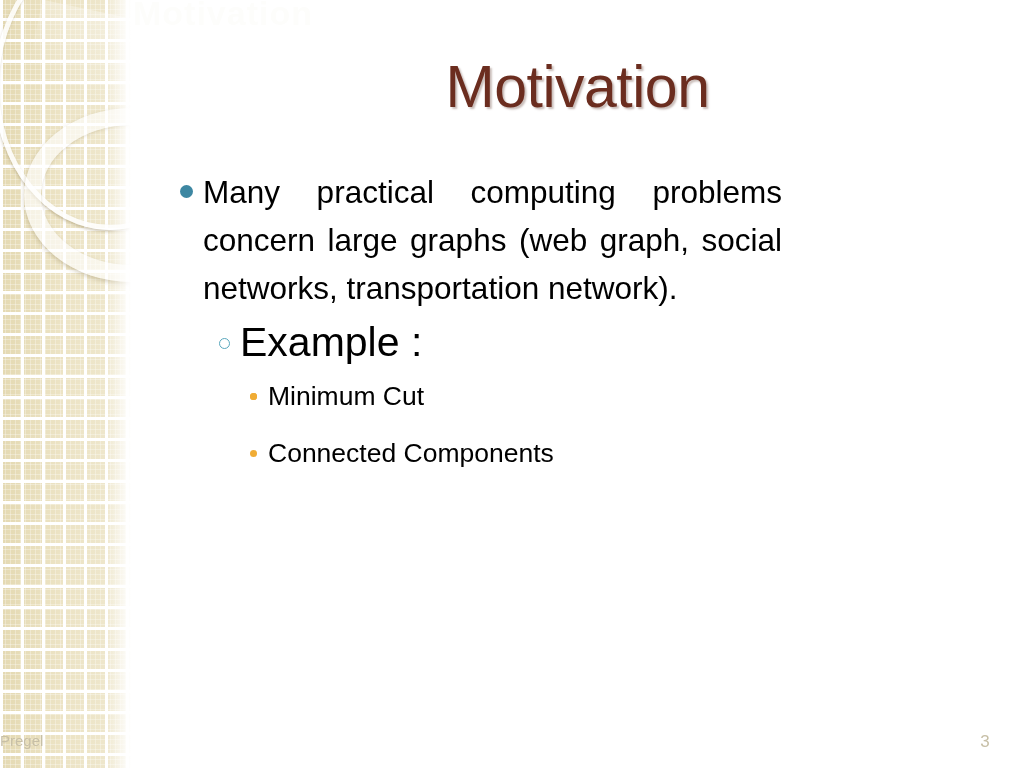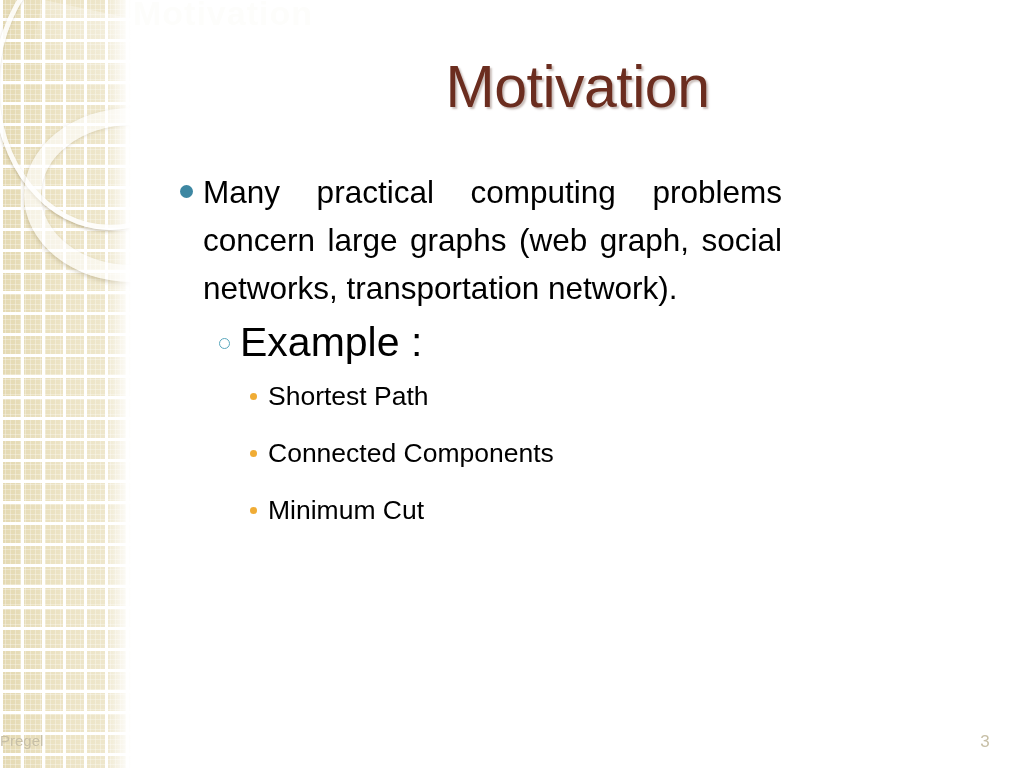--- a/index.html
+++ b/index.html
@@ -251,33 +251,32 @@
       <div class="btext">Many practical computing problems concern large graphs (web graph, social networks, transportation network).</div>
     </div>
 
     <div class="lvl2">
       <span class="bullet-ring"></span>
       <div class="btext">Example :</div>
     </div>
 
     <div class="lvl3">
       <span class="bullet-star"></span>
-      <div class="btext">Shortest Path</div>
-    </div>
-
-
+    </div>
+
+
+
+    <div class="lvl3">
+      <span class="bullet-star"></span>
+      <div class="btext">Minimum Cut</div>
+    </div>
 
     <div class="lvl3">
       <span class="bullet-star"></span>
       <div class="btext">Connected Components</div>
-    </div>
-
-    <div class="lvl3">
-      <span class="bullet-star"></span>
-      <div class="btext">Minimum Cut</div>
     </div>
 
   </div>
 
   <div id="footer">
     <div id="footer-label">Pregel</div>
     <div id="footer-pagenum">3</div>
   </div>
 
 </div>

